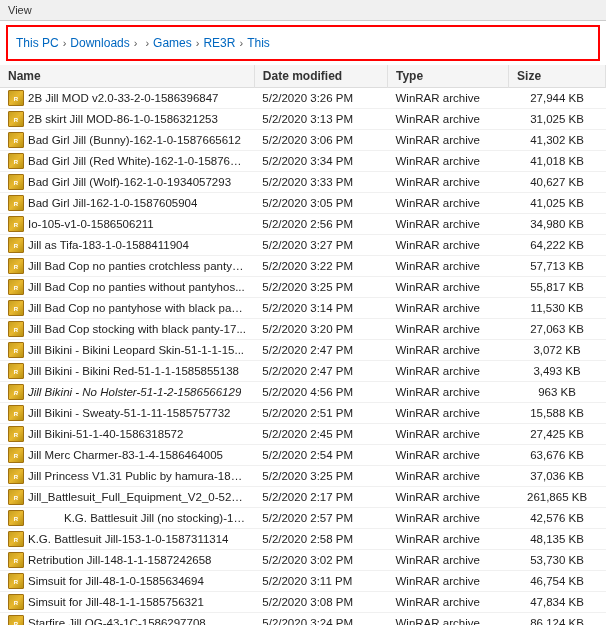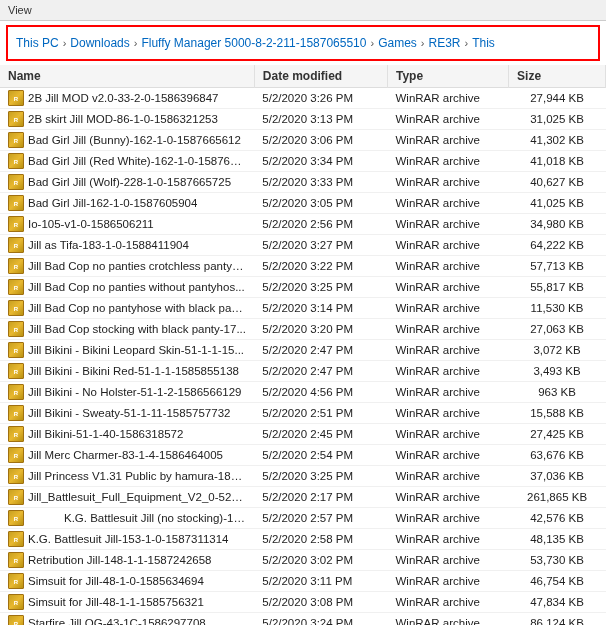--- a/index.html
+++ b/index.html
@@ -99,21 +99,20 @@
 
 <div class="top-bar">
   <span>View</span>
 </div>
 
 <div class="breadcrumb-bar">
   <span class="breadcrumb-item">This PC</span>
   <span class="breadcrumb-sep">›</span>
   <span class="breadcrumb-item">Downloads</span>
   <span class="breadcrumb-sep">›</span>
-  <span class="breadcrumb-item">Fluffy Manager 5000-8-2-211-1587065510</span>
   <span class="breadcrumb-sep">›</span>
   <span class="breadcrumb-item">Games</span>
   <span class="breadcrumb-sep">›</span>
   <span class="breadcrumb-item">RE3R</span>
   <span class="breadcrumb-sep">›</span>
   <span class="breadcrumb-item">This</span>
 </div>
 
 <div class="table-container">
   <table class="file-table">
@@ -167,21 +166,21 @@
             </div>
           </td>
           <td class="col-date">5/2/2020 3:34 PM</td>
           <td class="col-type">WinRAR archive</td>
           <td class="col-size">41,018 KB</td>
         </tr>
         <tr>
           <td class="col-name" style="max-width: 250px;">
             <div class="name-cell">
               <span class="rar-icon">R</span>
-              <span style="overflow:hidden;text-overflow:ellipsis;white-space:nowrap;">Bad Girl Jill (Wolf)-228-1-0-1587665725</span>
+              <span style="overflow:hidden;text-overflow:ellipsis;white-space:nowrap;">Bad Girl Jill (Wolf)-162-1-0-1934057293</span>
             </div>
           </td>
           <td class="col-date">5/2/2020 3:33 PM</td>
           <td class="col-type">WinRAR archive</td>
           <td class="col-size">40,627 KB</td>
         </tr>
         <tr>
           <td class="col-name" style="max-width: 250px;">
             <div class="name-cell">
               <span class="rar-icon">R</span>
@@ -274,21 +273,21 @@
             <div class="name-cell">
               <span class="rar-icon">R</span>
               <span style="overflow:hidden;text-overflow:ellipsis;white-space:nowrap;">Jill Bikini - Bikini Red-51-1-1-1585855138</span>
             </div>
           </td>
           <td class="col-date">5/2/2020 2:47 PM</td>
           <td class="col-type">WinRAR archive</td>
           <td class="col-size">3,493 KB</td>
         </tr>
         <tr>
-          <td class="col-name" style="max-width: 250px;">
+          <td class="col-name" style="max-width: 250px; font-style: italic;">
             <div class="name-cell">
               <span class="rar-icon">R</span>
               <span style="overflow:hidden;text-overflow:ellipsis;white-space:nowrap;">Jill Bikini - No Holster-51-1-2-1586566129</span>
             </div>
           </td>
           <td class="col-date">5/2/2020 4:56 PM</td>
           <td class="col-type">WinRAR archive</td>
           <td class="col-size">963 KB</td>
         </tr>
         <tr>

